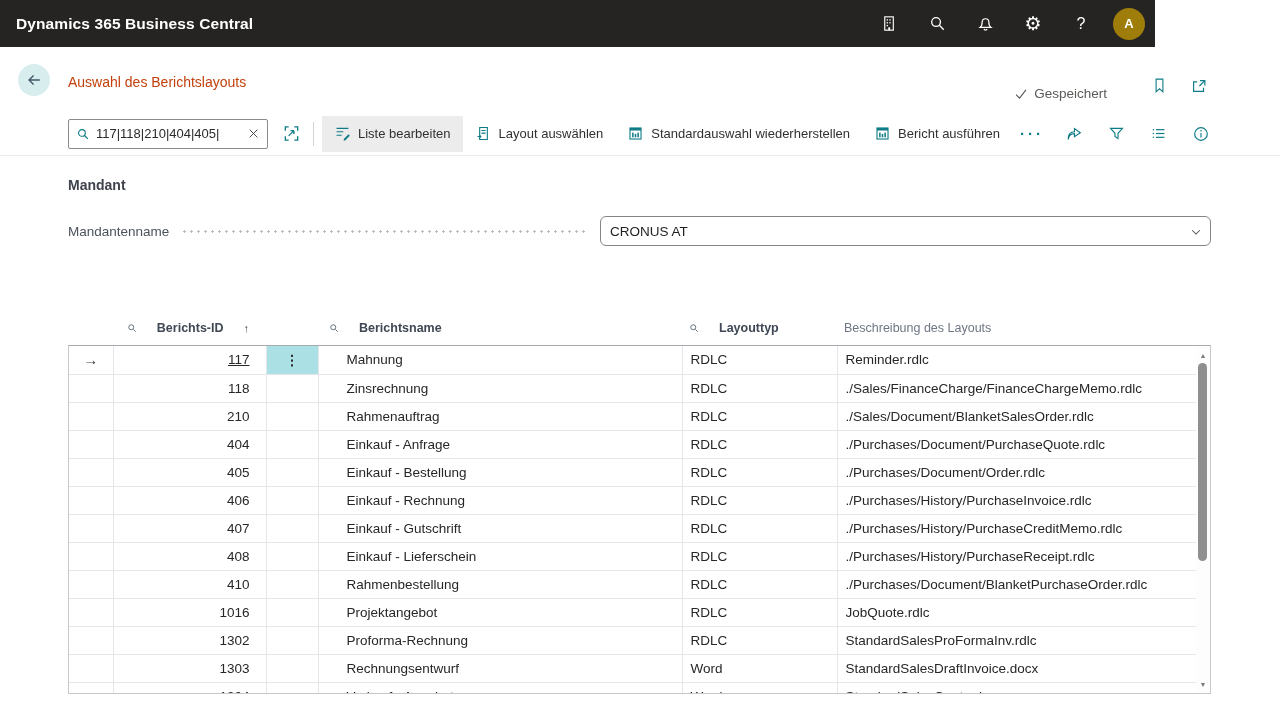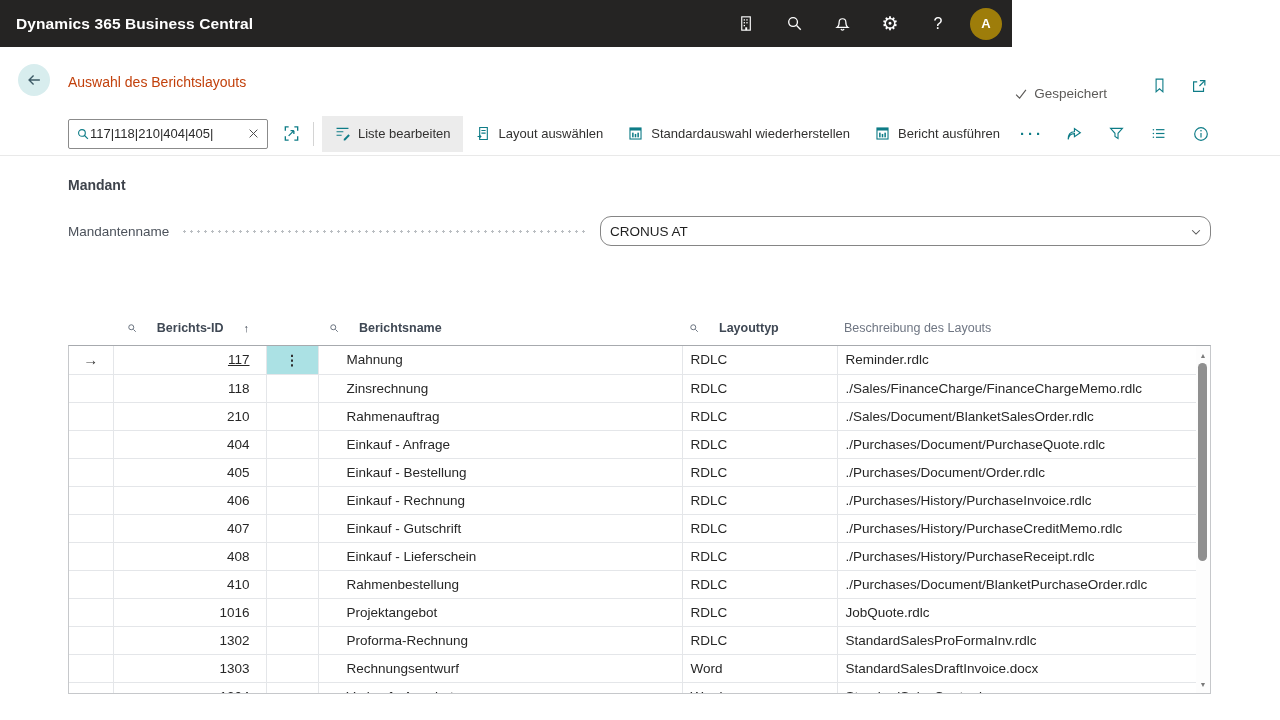--- a/index.html
+++ b/index.html
@@ -5,21 +5,21 @@
   * { box-sizing: border-box; margin: 0; padding: 0; }
   html, body { width: 1280px; height: 720px; overflow: hidden; }
   body {
     position: relative;
     background: #ffffff;
     font-family: "Liberation Sans", sans-serif;
     color: #2b2b2b;
   }
   
   .topbar {
-    position: absolute; left: 0; top: 0; width: 1012px; height: 47px;
+    position: absolute; left: 0; top: 0; width: 1155px; height: 47px;
     background: #252423; display: flex; align-items: center; padding-left: 16px;
   }
   .topbar-title { color: #fff; font-size: 15.5px; font-weight: 700; letter-spacing: .1px; }
   .topbar-right { margin-left: auto; display: flex; align-items: center; height: 100%; }
   .tb-icon { width: 48px; height: 47px; display: flex; align-items: center; justify-content: center; color: #fff; cursor: pointer; }
   .tb-icon svg { stroke: #ffffff; }
   .gear-glyph { font-size: 19px; line-height: 1; color: #fff; }
   .help-glyph { font-size: 16px; color: #fff; font-weight: 400; }
   .avatar-cell { width: 48px; height: 47px; display: flex; align-items: center; justify-content: center; margin-right: 2px; }
   .avatar { width: 32px; height: 32px; border-radius: 50%; background: #9e7d0a; color: #fff;
@@ -34,21 +34,21 @@
   .hdr-ic { cursor: pointer; display: flex; }
 
   
   .toolbar {
     position: absolute; left: 0; top: 112px; width: 1280px; height: 44px;
     display: flex; align-items: center; padding: 0 70px 0 68px;
     border-bottom: 1px solid #e9e9e9; background: #fff;
   }
   .searchbox {
     width: 200px; height: 30px; border: 1px solid #8b8b8b; border-radius: 2px;
-    display: flex; align-items: center; padding: 0 7px; background: #fff;
+    display: flex; align-items: center; padding: 0 7px; gap: 6px; background: #fff;
   }
   .searchbox .val { flex: 1; font-size: 13px; color: #2b2b2b; white-space: nowrap; overflow: hidden; }
   .icon-btn { display: flex; align-items: center; justify-content: center; cursor: pointer; }
   .toggle-pane { margin: 0 10px 0 14px; }
   .vdivider { width: 1px; height: 24px; background: #d4d4d4; margin: 0 8px 0 2px; }
   .tbtn {
     height: 36px; display: flex; align-items: center; gap: 7px; padding: 0 12px;
     font-size: 13px; color: #323130; background: transparent; border: none; cursor: pointer;
     font-family: "Liberation Sans", sans-serif; white-space: nowrap;
   }
@@ -57,21 +57,21 @@
   .toolbar-spacer { flex: 1; }
   .right-icons { display: flex; align-items: center; gap: 25px; }
 
   
   .section-title { position: absolute; left: 68px; top: 177px; font-size: 14px; font-weight: 700; color: #3e434b; }
   .field-row { position: absolute; left: 68px; top: 216px; width: 1143px; height: 30px; display: flex; align-items: center; }
   .field-label { font-size: 13.5px; color: #4c525b; white-space: nowrap; }
   .leader { flex: 1; height: 3px; margin: 0 12px; align-self: center;
     background-image: radial-gradient(circle, #b9bdc1 1px, transparent 1.3px);
     background-size: 7px 3px; background-repeat: repeat-x; background-position: 0 center; }
-  .select-box { position: relative; width: 611px; height: 30px; border: 1px solid #858585; border-radius: 11px;
+  .select-box { position: relative; width: 611px; height: 30px; border: 1px solid #858585; border-radius: 6px;
     background: #fff; display: flex; align-items: center; padding: 0 26px 0 9px; cursor: pointer; }
   .select-box .sel-val { font-size: 13.5px; color: #1f1f1f; }
   .select-box svg { position: absolute; right: 7px; top: 8px; }
 
   
   .table-wrap { position: absolute; left: 68px; top: 310px; width: 1143px; }
   .thead { display: flex; height: 35px; align-items: center; font-size: 12.5px; color: #3f4854; }
   .th { display: flex; align-items: center; gap: 20px; font-weight: 700; overflow: hidden; white-space: nowrap; }
   .th-sel   { width: 44px; }
   .th-id    { width: 153px; justify-content: flex-end; padding-right: 16px; }

